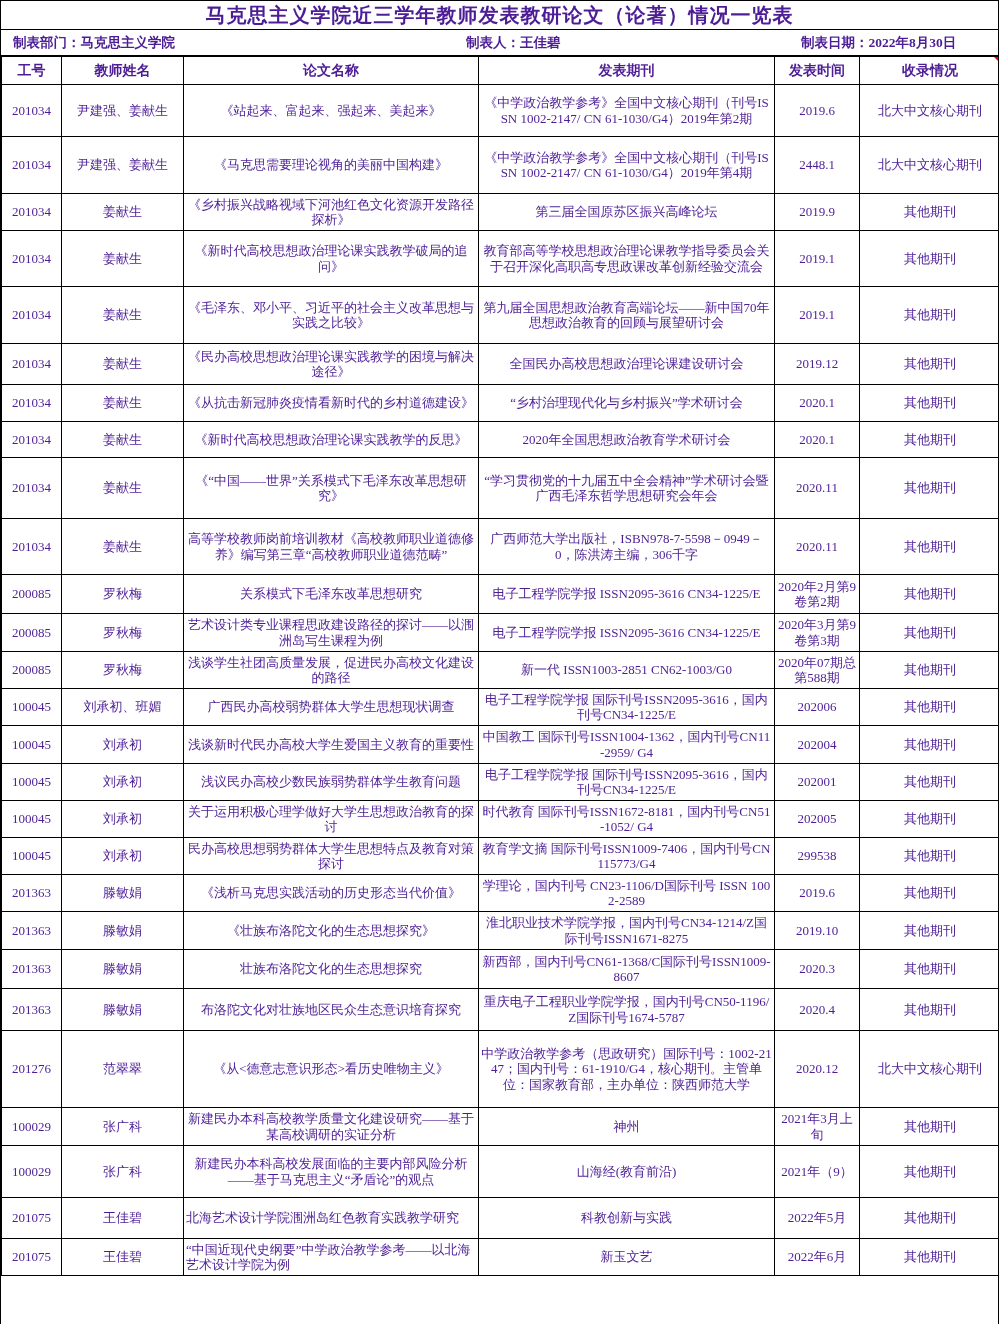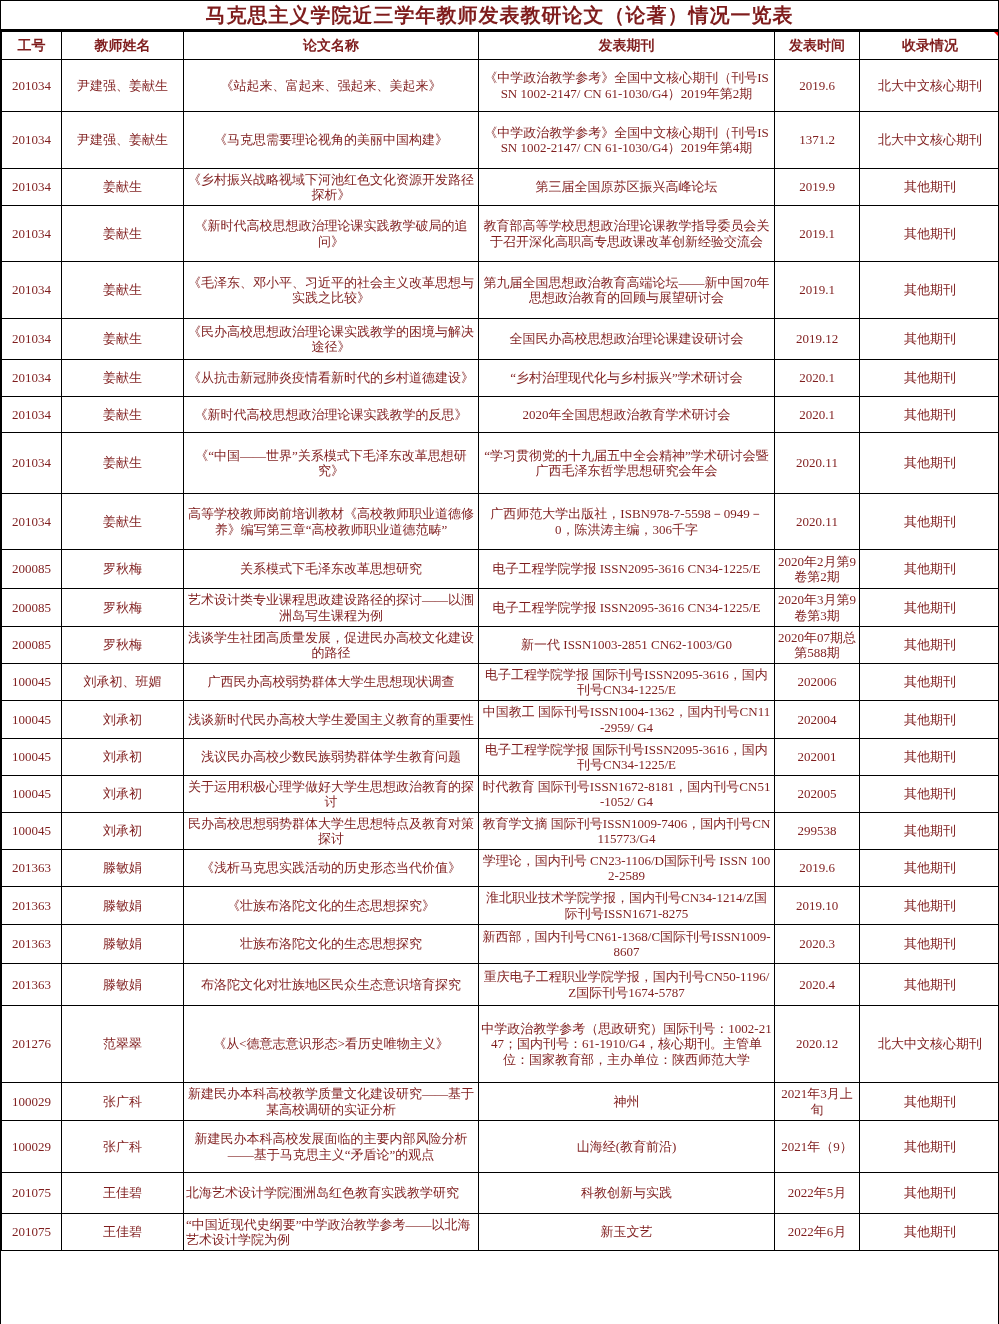--- a/index.html
+++ b/index.html
@@ -1,18 +1,18 @@
 <!DOCTYPE html>
 <html><head>
 <meta charset="utf-8">
 <style>
   html,body{margin:0;padding:0;background:#fff;}
   .sheet{
     width:999px;height:1324px;box-sizing:border-box;overflow:hidden;
-    background:#fff;color:#7f1d1d;
+    background:#fff;color:#4c1d95;
     font-family:"Liberation Serif","DejaVu Serif",serif;
     border-left:1px solid #000;border-right:1px solid #000;border-top:1px solid #000;
   }
   .title-bar{
     height:28px;line-height:28px;border-bottom:1px solid #000;
     text-align:center;font-weight:bold;font-size:20px;letter-spacing:1px;
     white-space:nowrap;overflow:hidden;
   }
   .meta-bar{height:25px;position:relative;font-size:13.5px;font-weight:bold;line-height:25px;}
   .meta-dept{position:absolute;left:12px;top:0;}
@@ -46,20 +46,25 @@
     position:absolute;top:0;left:0;width:0;height:0;
     border-top:6px solid #008000;border-right:6px solid transparent;
   }
 </style>
 </head>
 <body>
 
 <div class="sheet">
   <div class="title-bar">马克思主义学院近三学年教师发表教研论文（论著）情况一览表</div>
 
+  <div class="meta-bar">
+    <span class="meta-dept">制表部门：马克思主义学院</span>
+    <span class="meta-preparer">制表人：王佳碧</span>
+    <span class="meta-date">制表日期：2022年8月30日</span>
+  </div>
 
   <table class="papers">
     <colgroup>
       <col style="width:60px">
         <col style="width:122px">
         <col style="width:295px">
       <col style="width:296px">
         <col style="width:85px">
         <col style="width:141px">
     </colgroup>
@@ -80,21 +85,21 @@
           <td>《站起来、富起来、强起来、美起来》</td>
           <td>《中学政治教学参考》全国中文核心期刊（刊号ISSN 1002-2147/ CN 61-1030/G4）2019年第2期</td>
           <td>2019.6</td>
           <td>北大中文核心期刊</td>
         </tr>
         <tr style="height: 57px;">
           <td>201034</td>
           <td>尹建强、姜献生</td>
           <td>《马克思需要理论视角的美丽中国构建》</td>
           <td>《中学政治教学参考》全国中文核心期刊（刊号ISSN 1002-2147/ CN 61-1030/G4）2019年第4期</td>
-          <td>1371.2</td>
+          <td>2448.1</td>
           <td>北大中文核心期刊</td>
         </tr>
         <tr style="height: 37px;">
           <td>201034</td>
           <td>姜献生</td>
           <td>《乡村振兴战略视域下河池红色文化资源开发路径探析》</td>
           <td>第三届全国原苏区振兴高峰论坛</td>
           <td>2019.9</td>
           <td>其他期刊</td>
         </tr>

